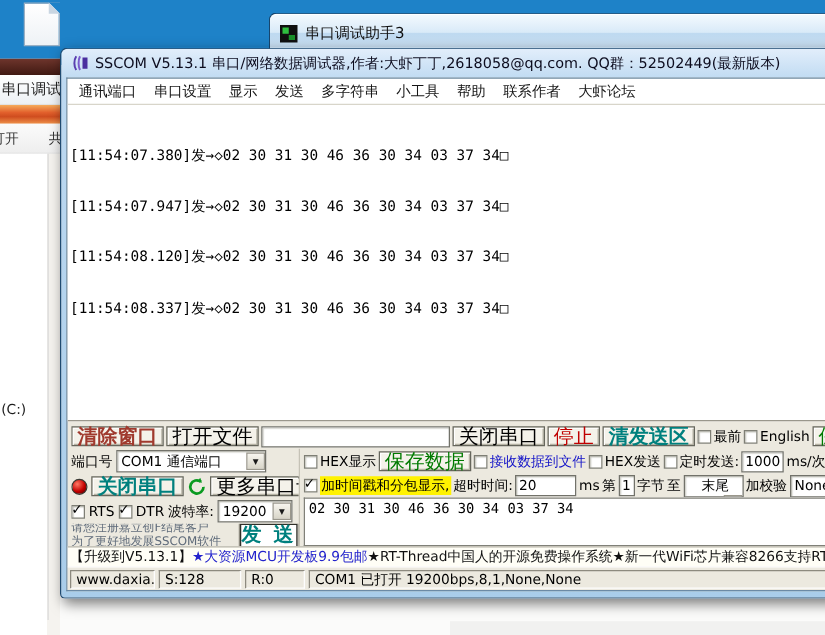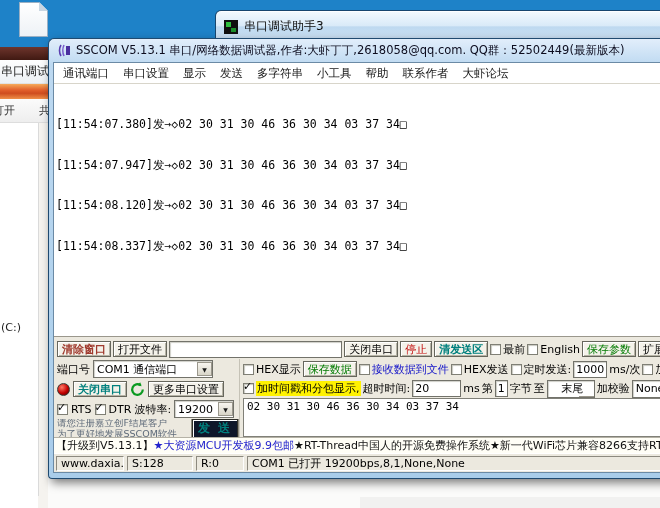--- a/index.html
+++ b/index.html
@@ -48,38 +48,38 @@
 
   
   .panel { flex:1; min-height:0; display:flex; flex-direction:column; padding:2px 0 0 3px; }
   .rowA { height:20px; flex:none; display:flex; align-items:center; gap:2px; overflow:hidden; }
   .cols { flex:1; min-height:0; display:flex; }
   .leftcol { width:182px; flex:none; display:flex; flex-direction:column; }
   .rightcol { flex:1; min-width:0; display:flex; flex-direction:column; border-left:1px solid #c5c2b6; padding-left:3px; overflow:hidden; }
   .lrow { height:20px; flex:none; display:flex; align-items:center; gap:3px; white-space:nowrap; overflow:hidden; }
   .lrow.tight { gap:2px; }
 
-  .btn { font-size:11px; height:16px; padding:0 4px; display:inline-flex; align-items:center; justify-content:center; background:#f4f2ea; border:1px solid #66665c; box-shadow:inset 1px 1px 0 #ffffff, inset -1px -1px 0 #b6b3a5; white-space:nowrap; flex:none; color:#000; cursor:default; }
+  .btn { font-size:16px; height:16px; padding:0 4px; display:inline-flex; align-items:center; justify-content:center; background:#f4f2ea; border:1px solid #66665c; box-shadow:inset 1px 1px 0 #ffffff, inset -1px -1px 0 #b6b3a5; white-space:nowrap; flex:none; color:#000; cursor:default; }
   .tinput { height:17px; background:#fff; border:1px solid #72726a; box-shadow:inset 1px 1px 1px #cfcfc8; font-size:11px; padding:0 2px; font-family:"DejaVu Sans","Liberation Sans",sans-serif; color:#000; }
   .combo { height:18px; background:#fff; border:1px solid #72726a; box-shadow:inset 1px 1px 1px #cfcfc8; display:flex; align-items:center; font-size:11px; padding-left:3px; white-space:nowrap; overflow:hidden; flex:none; color:#000; }
   .combo .arrow-btn { margin-left:auto; width:15px; height:14px; flex:none; background:linear-gradient(#f7f5ef,#d8d5c8); border:1px solid #9a978c; display:flex; align-items:center; justify-content:center; font-size:6px; color:#1a1a1a; }
   .cb { width:11px; height:11px; flex:none; background:#fff; border:1px solid #7f7f75; box-shadow:inset 1px 1px 1px #c8c8c0; position:relative; }
   .cb.on::after { content:"\2713"; position:absolute; left:-1px; top:-4px; font-size:11px; font-weight:bold; color:#000; }
   .cblabel { font-size:11px; color:#000; white-space:nowrap; }
 
   .t-maroon { color:var(--maroon-red,#A03A2E); font-weight:bold; }
   .t-red { color:var(--danger-red,#C00000); }
   .t-teal { color:var(--teal,#00807E); font-weight:bold; }
   .t-green { color:var(--green,#007A00); }
   .t-blue { color:var(--recv-blue,#1414C8); }
   .hl { background:var(--highlight-yellow,#FFF200); padding:0 1px; }
 
   .com-light { width:13px; height:13px; flex:none; border-radius:50%; background:radial-gradient(circle at 35% 30%, #ff7a66, #c40000 55%, #4d0000 95%); border:1px solid #3a3a34; }
   .refresh-icon { width:15px; height:15px; flex:none; }
-  .send-btn { width:46px; height:19px; flex:none; background:#0f172a; border:1px solid #30302a; box-shadow:0 0 0 1px #8d8a7f, inset 1px 1px 0 #fff; color:var(--teal,#00807E); font-weight:bold; font-size:12px; display:flex; align-items:center; justify-content:center; letter-spacing:2px; }
+  .send-btn { width:46px; height:19px; flex:none; background:#ffffff; border:1px solid #30302a; box-shadow:0 0 0 1px #8d8a7f, inset 1px 1px 0 #fff; color:var(--teal,#00807E); font-weight:bold; font-size:16px; display:flex; align-items:center; justify-content:center; letter-spacing:2px; }
   .promo { font-size:9.5px; line-height:11px; color:#5f6b7a; width:132px; flex:none; white-space:nowrap; overflow:hidden; }
   .sendarea { flex:1; min-height:0; background:#fff; border:1px solid #808078; border-right:none; font-family:"DejaVu Sans Mono","Liberation Mono",monospace; font-size:11px; padding:1px 3px; color:#000; overflow:hidden; white-space:pre; }
 
   .w-file { flex:0 1 176px; }
   .w34 { width:34px; flex:none; } .w26 { width:49px; flex:none; } .w13 { width:13px; flex:none; }
   .combo-port { width:120px; } .combo-baud { width:60px; } .combo-end { width:48px;flex-direction:column; } .combo-chk { width:42px; }
 
   .banner { height:16px; flex:none; background:#fffef6; border-top:1px solid #b5b2a6; display:flex; align-items:center; font-size:11px; white-space:nowrap; overflow:hidden; padding-left:2px; }
   .b-dark { color:#101010; } .b-link { color:var(--link-blue,#2323CC); }
 

